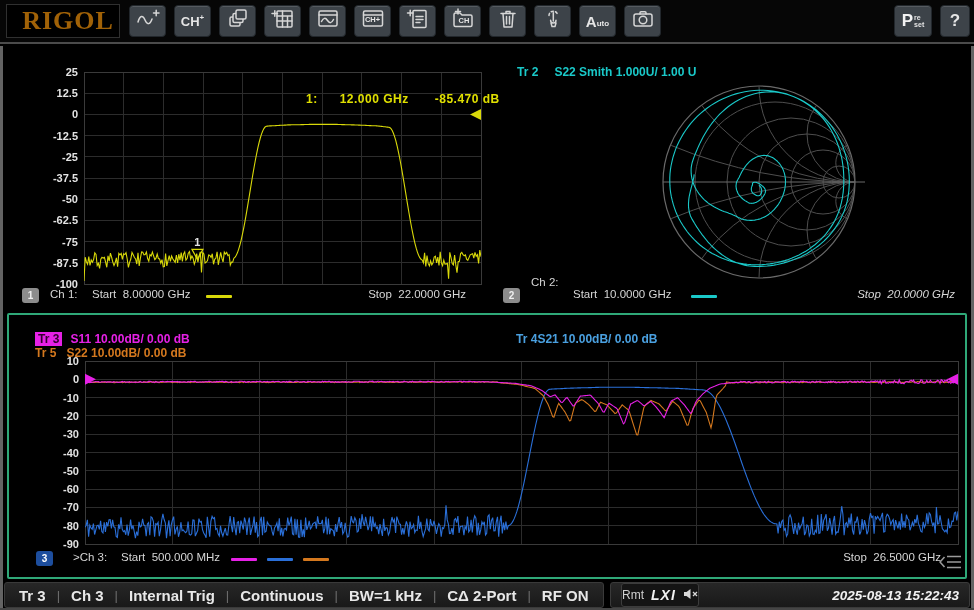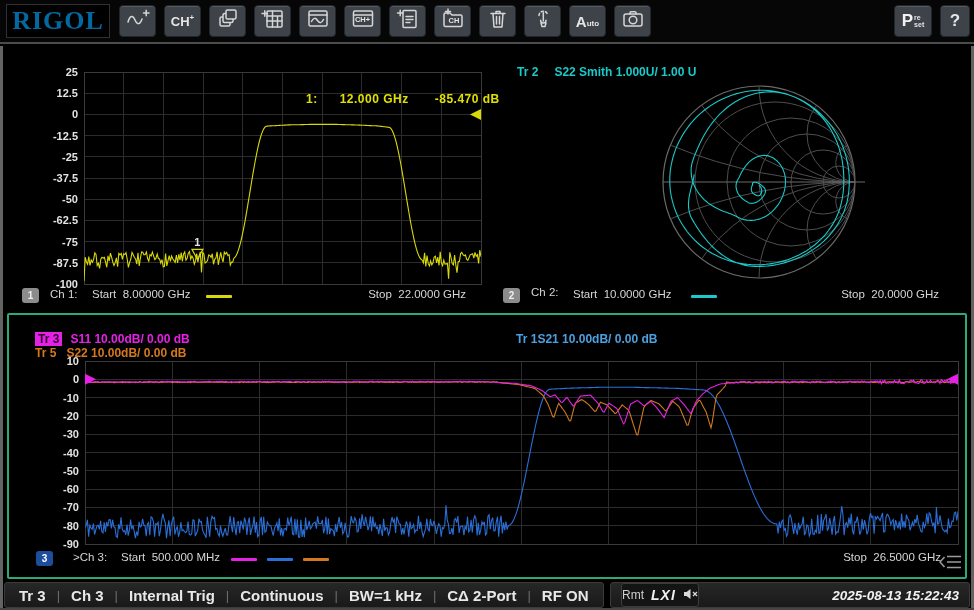--- a/index.html
+++ b/index.html
@@ -2,21 +2,21 @@
 <html><head>
 <meta charset="utf-8">
 <style>
   html,body{margin:0;padding:0;background:#000;}
   #screen{position:relative;width:974px;height:610px;background:#000;overflow:hidden;
           font-family:"Liberation Sans",sans-serif;-webkit-font-smoothing:antialiased;}
   
   #toolbar{position:absolute;left:0;top:0;width:974px;height:44px;background:#060606;
            border-bottom:2px solid #4b4b4b;display:flex;align-items:center;box-sizing:border-box;padding-left:6px;}
   #logo{width:102px;height:32px;border:1px solid #303030;background:#000;display:flex;align-items:center;justify-content:center;
-        font-family:"Liberation Serif",serif;font-weight:bold;font-size:26px;color:#0369a1;letter-spacing:1px;}
+        font-family:"Liberation Serif",serif;font-weight:bold;font-size:26px;color:#a16207;letter-spacing:1px;padding-left:10px;}
   .btnrow{display:flex;gap:8px;margin-left:9px;align-items:center;}
   .btn{width:37px;height:32px;background:#3d4349;border:1px solid #22272c;border-radius:4px;
        box-shadow:inset 0 1px 0 rgba(255,255,255,.13);display:flex;align-items:center;justify-content:center;
        position:relative;color:#e6e6e6;box-sizing:border-box;}
   .btn svg{stroke:#d6d6d6;fill:none;stroke-width:1.5;stroke-linecap:round;stroke-linejoin:round;}
   .btn .t-big{font-size:13px;font-weight:bold;}
   .btn .t-sup{font-size:8px;font-weight:bold;position:relative;top:-4px;}
   .btn .t-sub{font-size:8px;font-weight:bold;position:relative;top:2px;}
   .spacer{flex:1;}
   #preset-btn{width:38px;margin-right:8px;}
@@ -207,24 +207,24 @@
           <circle cx="368" cy="155.2" r="19.2" stroke="#4e4e4e" fill="none" stroke-width="1"></circle>
         </g>
         <circle cx="272" cy="136" r="96" stroke="#6a6a6a" fill="none" stroke-width="1.2"></circle>
         <line x1="176" y1="136" x2="378" y2="136" stroke="#6a6a6a" stroke-width="1"></line>
         <path d="M207.2 128.3 L207.0 129.4 L206.9 130.6 L206.7 131.8 L206.4 132.9 L206.2 134.1 L205.9 135.3 L205.6 136.5 L205.3 137.6 L205.0 138.9 L204.7 140.1 L204.3 141.3 L204.0 142.6 L203.7 143.8 L203.4 145.1 L203.1 146.4 L202.8 147.8 L202.5 149.1 L202.2 150.5 L202.0 151.8 L201.8 153.2 L201.7 154.6 L201.6 156.0 L201.5 157.4 L201.5 158.8 L201.5 160.2 L201.6 161.6 L201.8 163.0 L202.0 164.4 L202.2 165.7 L202.6 167.1 L203.0 168.4 L203.4 169.7 L204.0 171.0 L204.6 172.2 L205.2 173.4 L206.4 175.4 L207.5 177.3 L208.7 179.2 L209.9 181.1 L211.2 183.0 L212.4 184.9 L213.8 186.7 L215.1 188.6 L216.5 190.4 L217.9 192.2 L219.4 194.0 L220.9 195.8 L222.5 197.5 L224.1 199.3 L225.8 201.0 L227.5 202.6 L229.3 204.2 L231.2 205.8 L233.1 207.3 L235.0 208.8 L237.1 210.1 L239.1 211.5 L241.3 212.7 L243.5 213.9 L245.7 215.0 L248.0 216.0 L250.3 216.9 L252.7 217.7 L255.1 218.5 L257.6 219.1 L260.0 219.6 L262.5 220.0 L265.0 220.3 L267.6 220.4 L270.1 220.5 L273.5 220.4 L276.8 220.3 L280.2 220.0 L283.6 219.6 L287.0 219.1 L290.3 218.5 L293.7 217.7 L297.0 216.9 L300.4 215.9 L303.7 214.8 L307.0 213.6 L310.2 212.3 L313.4 210.9 L316.6 209.3 L319.7 207.7 L322.7 205.8 L325.7 203.9 L328.6 201.9 L331.5 199.7 L334.3 197.4 L336.9 195.1 L339.5 192.5 L342.0 189.9 L344.3 187.2 L346.5 184.4 L348.6 181.4 L350.6 178.4 L352.4 175.3 L354.1 172.1 L355.6 168.9 L357.0 165.5 L358.2 162.1 L359.3 158.7 L360.2 155.2 L360.9 151.7 L361.4 148.1 L361.9 144.5 L362.1 140.9 L362.3 137.4 L362.3 133.7 L362.2 130.1 L361.9 126.5 L361.5 123.0 L361.0 119.4 L360.3 115.8 L359.5 112.3 L358.6 108.8 L357.5 105.4 L356.3 101.9 L354.9 98.6 L353.5 95.3 L351.8 92.0 L350.1 88.8 L348.2 85.7 L346.2 82.6 L344.1 79.7 L341.9 76.8 L339.5 74.0 L337.0 71.3 L334.4 68.7 L331.7 66.2 L329.0 63.8 L326.1 61.6 L323.1 59.5 L320.0 57.4 L316.9 55.6 L313.6 53.8 L310.3 52.2 L306.9 50.7 L303.5 49.4 L299.2 47.9 L294.7 46.7 L290.2 45.8 L285.6 45.0 L281.0 44.5 L276.4 44.3 L271.7 44.3 L267.1 44.5 L262.5 45.0 L257.9 45.8 L253.3 46.7 L248.9 47.9 L244.5 49.3 L240.2 50.9 L236.0 52.8 L231.8 54.8 L227.9 57.0 L224.0 59.4 L220.3 62.0 L216.7 64.8 L213.3 67.7 L210.0 70.7 L206.9 73.9 L204.0 77.2 L201.3 80.7 L198.7 84.2 L196.3 87.9 L194.1 91.7 L192.1 95.5 L190.2 99.4 L188.6 103.4 L187.2 107.5 L185.9 111.6 L184.9 115.8 L184.0 120.0 L183.4 123.9 L183.0 127.7 L182.8 131.6 L182.8 135.5 L182.9 139.4 L183.2 143.3 L183.7 147.1 L184.4 150.9 L185.3 154.7 L186.3 158.4 L187.5 162.1 L188.8 165.7 L190.3 169.2 L192.0 172.7 L193.8 176.0 L195.8 179.3 L197.9 182.4 L200.1 185.5 L202.4 188.4 L204.9 191.2 L207.5 193.9 L210.2 196.5 L213.0 199.0 L215.9 201.3 L218.9 203.4 L222.0 205.5 L225.2 207.4 L228.5 209.1 L231.8 210.7 L235.2 212.2 L238.6 213.5 L242.1 214.7 L245.6 215.7 L249.2 216.6 L252.9 217.3 L256.5 217.9 L260.2 218.3 L264.0 218.6 L267.7 218.7 L271.5 218.7 L275.2 218.6 L279.0 218.3 L282.8 217.9 L286.6 217.3 L290.3 216.5 L294.0 215.6 L297.7 214.6 L301.4 213.4 L305.0 212.1 L308.5 210.6 L312.0 208.9 L315.4 207.1 L318.8 205.2 L322.0 203.1 L325.1 200.8 L328.2 198.5 L331.1 195.9 L333.9 193.3 L336.6 190.5 L339.1 187.6 L341.5 184.5 L343.7 181.4 L345.8 178.1 L347.7 174.8 L349.4 171.3 L350.9 167.8 L352.3 164.2 L353.4 160.5 L354.4 156.7 L355.2 152.9 L355.7 149.5 L356.2 146.1 L356.5 142.6 L356.7 139.2 L356.8 135.7 L356.8 132.2 L356.7 128.6 L356.5 125.1 L356.2 121.6 L355.7 118.1 L355.2 114.6 L354.5 111.1 L353.6 107.6 L352.7 104.1 L351.6 100.7 L350.4 97.3 L349.1 94.0 L347.6 90.7 L346.0 87.4 L344.3 84.3 L342.4 81.1 L340.4 78.1 L338.2 75.2 L336.0 72.3 L333.6 69.6 L331.1 67.0 L328.4 64.5 L325.7 62.1 L322.8 59.8 L319.8 57.7 L316.7 55.7 L313.6 53.9 L310.3 52.2 L306.9 50.7 L303.5 49.4 L299.6 48.1 L295.6 47.1 L291.5 46.4 L287.3 46.0 L283.2 45.8 L279.0 46.0 L274.9 46.4 L270.8 47.0 L266.7 48.0 L262.7 49.2 L258.9 50.6 L255.1 52.2 L251.5 54.0 L248.0 56.0 L244.6 58.2 L241.4 60.5 L238.4 63.0 L235.5 65.6 L232.7 68.2 L230.1 71.0 L227.7 73.8 L225.4 76.6 L223.3 79.5 L221.3 82.4 L219.5 85.3 L217.7 88.2 L216.1 91.1 L214.6 94.0 L213.1 96.9 L211.8 99.8 L210.5 102.6 L209.3 105.5 L208.1 108.3 L207.0 111.1 L206.0 114.0 L205.2 116.5 L204.6 119.2 L204.2 121.9 L204.1 124.6 L204.2 127.4 L204.5 130.1 L205.0 132.9 L205.7 135.5 L206.7 138.2 L207.8 140.7 L209.1 143.2 L210.5 145.5 L212.1 147.8 L213.8 149.9 L215.5 151.9 L217.4 153.8 L219.4 155.5 L221.3 157.1 L223.4 158.5 L225.4 159.8 L227.4 161.0 L229.4 162.1 L231.3 163.0 L233.3 163.9 L235.1 164.7 L236.9 165.4 L238.6 166.0 L240.3 166.6 L241.9 167.2 L243.4 167.7 L244.8 168.3 L246.2 168.9 L247.5 169.4 L248.7 170.1 L249.9 170.7 L251.3 171.5 L252.7 172.1 L254.1 172.7 L255.6 173.2 L257.1 173.6 L258.6 173.9 L260.1 174.2 L261.6 174.3 L263.2 174.4 L264.7 174.4 L266.2 174.3 L267.7 174.1 L269.2 173.8 L270.6 173.5 L272.1 173.1 L273.5 172.7 L274.9 172.1 L276.2 171.6 L277.5 170.9 L278.8 170.2 L280.0 169.5 L281.2 168.7 L282.3 167.9 L283.4 167.0 L284.5 166.1 L285.5 165.2 L286.5 164.2 L287.4 163.3 L288.3 162.2 L289.2 161.2 L290.0 160.1 L290.8 159.1 L291.6 158.0 L292.3 156.8 L293.0 155.7 L293.6 154.5 L294.2 153.3 L294.8 152.1 L295.4 150.8 L295.9 149.6 L296.3 148.3 L296.8 147.0 L297.1 145.6 L297.5 144.3 L297.8 142.9 L298.0 141.5 L298.2 140.1 L298.4 138.7 L298.4 137.3 L298.5 135.8 L298.5 134.4 L298.4 133.0 L298.2 131.5 L298.0 130.1 L297.7 128.7 L297.4 127.3 L296.9 125.9 L296.5 124.6 L295.9 123.2 L295.3 121.9 L294.6 120.7 L293.8 119.5 L293.0 118.3 L292.1 117.1 L291.1 116.1 L290.1 115.0 L289.0 114.1 L287.9 113.2 L286.7 112.3 L285.4 111.6 L284.1 110.9 L282.8 110.4 L281.4 109.9 L279.9 109.6 L278.4 109.5 L277.0 109.4 L275.5 109.5 L274.0 109.8 L272.5 110.1 L271.0 110.5 L269.6 111.1 L268.2 111.7 L266.8 112.5 L265.5 113.3 L264.3 114.2 L263.1 115.2 L262.0 116.2 L260.9 117.3 L259.9 118.3 L259.0 119.5 L258.2 120.6 L257.4 121.7 L256.6 122.8 L256.0 123.9 L255.3 125.0 L254.7 126.1 L254.2 127.1 L253.7 128.1 L253.2 129.1 L252.7 130.0 L252.3 130.9 L251.9 131.7 L251.4 132.5 L251.0 133.3 L250.6 134.1 L250.2 134.8 L249.8 135.6 L249.5 136.5 L249.3 137.3 L249.2 138.2 L249.1 139.1 L249.0 140.0 L249.1 140.9 L249.2 141.8 L249.3 142.7 L249.5 143.6 L249.8 144.4 L250.1 145.3 L250.4 146.1 L250.8 146.9 L251.2 147.7 L251.7 148.4 L252.1 149.1 L252.6 149.7 L253.2 150.4 L253.7 151.0 L254.2 151.5 L254.8 152.0 L255.3 152.5 L255.8 153.0 L256.4 153.4 L256.9 153.8 L257.4 154.2 L258.0 154.6 L258.5 154.9 L259.0 155.2 L259.5 155.5 L260.0 155.8 L260.5 156.1 L261.0 156.4 L261.5 156.7 L262.0 156.9 L262.5 157.1 L263.1 157.2 L263.7 157.3 L264.2 157.3 L264.8 157.4 L265.5 157.3 L266.1 157.3 L266.7 157.1 L267.3 157.0 L267.9 156.8 L268.5 156.6 L269.1 156.4 L269.6 156.1 L270.2 155.8 L270.7 155.5 L271.3 155.1 L271.8 154.8 L272.3 154.4 L272.8 154.0 L273.2 153.6 L273.7 153.2 L274.1 152.8 L274.5 152.4 L274.8 152.0 L275.2 151.6 L275.5 151.2 L275.9 150.8 L276.2 150.4 L276.5 150.0 L276.7 149.6 L277.0 149.2 L277.2 148.9 L277.4 148.5 L277.6 148.1 L277.8 147.8 L278.0 147.4 L278.1 147.1 L278.2 146.7 L278.3 146.4 L278.4 146.1 L278.5 145.8 L278.5 145.5 L278.5 145.1 L278.5 144.8 L278.5 144.5 L278.4 144.2 L278.3 143.9 L278.2 143.6 L278.1 143.3 L278.0 143.0 L277.8 142.7 L277.6 142.4 L277.4 142.1 L277.2 141.8 L276.9 141.5 L276.6 141.1 L276.3 140.8 L276.0 140.5 L275.7 140.2 L275.3 139.9 L274.9 139.6 L274.6 139.3 L274.2 139.0 L273.7 138.7 L273.3 138.4 L272.9 138.1 L272.4 137.8 L272.0 137.5 L271.5 137.3 L271.1 137.1 L270.6 136.9 L270.2 136.7 L269.7 136.5 L269.3 136.4 L268.9 136.3 L268.5 136.3 L268.1 136.2 L267.7 136.2 L267.4 136.2 L267.1 136.3 L266.8 136.3 L266.6 136.4 L266.3 136.5 L266.2 136.6 L266.0 136.7 L265.9 136.8 L265.8 137.0 L265.7 137.1 L265.6 137.3 L265.6 137.5 L265.5 137.6 L265.5 137.8 L265.5 138.0 L265.5 138.1 L265.5 138.3 L265.5 138.5 L265.5 138.7 L265.5 138.8 L265.4 139.0 L265.4 139.2 L265.3 139.4 L265.2 139.6 L265.1 139.8 L265.0 140.1 L264.9 140.3 L264.7 140.6 L264.7 140.8 L264.6 141.1 L264.5 141.4 L264.4 141.6 L264.4 141.9 L264.4 142.2 L264.3 142.5 L264.3 142.8 L264.3 143.1 L264.3 143.3 L264.3 143.6 L264.4 143.9 L264.4 144.2 L264.5 144.4 L264.5 144.7 L264.6 145.0 L264.7 145.2 L264.8 145.4 L264.9 145.7 L265.0 145.9 L265.1 146.1 L265.2 146.3 L265.3 146.5 L265.4 146.7 L265.6 146.9 L265.7 147.0 L265.9 147.2 L266.0 147.3 L266.2 147.5 L266.4 147.6 L266.5 147.7 L266.7 147.8 L266.9 147.9 L267.1 148.1 L267.3 148.2 L267.4 148.3 L267.6 148.4 L267.8 148.5 L268.0 148.6 L268.2 148.8 L268.4 148.9 L268.6 149.0 L268.7 149.1 L268.9 149.2 L269.2 149.3 L269.4 149.4 L269.6 149.5 L269.8 149.6 L270.0 149.7 L270.2 149.8 L270.5 149.8 L270.7 149.8 L271.0 149.8 L271.2 149.8 L271.4 149.8 L271.7 149.8 L271.9 149.7 L272.2 149.6 L272.4 149.5 L272.6 149.4 L272.8 149.3 L273.1 149.1 L273.3 148.9 L273.5 148.7 L273.7 148.5 L273.8 148.3 L274.0 148.0 L274.1 147.7 L274.3 147.4 L274.4 147.1 L274.5 146.8 L274.5 146.5 L274.6 146.1 L274.6 145.8 L274.7 145.4 L274.7 145.1 L274.7 144.7 L274.7 144.4 L274.6 144.0 L274.6 143.7 L274.5 143.4 L274.4 143.1 L274.4 142.8 L274.3 142.5 L274.2 142.2 L274.1 141.9 L274.0 141.7 L273.8 141.4 L273.7 141.2 L273.6 141.0 L273.5 140.8 L273.3 140.6 L273.2 140.4 L273.1 140.3 L273.0 140.1 L272.8 140.0 L272.7 139.9 L272.6 139.8 L272.4 139.7 L272.3 139.6 L272.1 139.5 L272.0 139.4 " stroke="#1ac9c9" stroke-width="1.1" fill="none"></path>
       </svg>
     <div class="hdr" style="left:10px;top:5px;color:#1ac9c9;">
       <span>Tr 2</span><span style="margin-left:16px;">S22 Smith 1.000U/ 1.00 U</span>
     </div>
     <div class="badge" style="left:16px;top:242px;background:#8c8c8c;color:#f0f0f0;">2</div>
-    <div class="ftr" style="left:44px;top:240px;">Ch 2:</div>
+    <div class="ftr" style="left:44px;top:230px;">Ch 2:</div>
     <div class="ftr" style="left:86px;top:242px;">Start  10.0000 GHz</div>
     <div class="swatch" style="left:204px;top:249px;width:26px;background:#1ac9c9;"></div>
-    <div class="ftr" style="right:28px;top:242px;">Stop  20.0000 GHz</div>
+    <div class="ftr" style="right:12px;top:242px;font-style:italic;">Stop  20.0000 GHz</div>
   </div>
 
   <div class="panel" id="p3">
     <svg class="plot" id="svg-p3" width="956" height="262">
         <path d="M163.3 46 V229 M250.6 46 V229 M337.9 46 V229 M425.2 46 V229 M512.5 46 V229 M599.8 46 V229 M687.1 46 V229 M774.4 46 V229 M861.7 46 V229 M76 64.3 H949 M76 82.6 H949 M76 100.9 H949 M76 119.2 H949 M76 137.5 H949 M76 155.8 H949 M76 174.1 H949 M76 192.4 H949 M76 210.7 H949 " stroke="#2c2c2c" stroke-width="1" fill="none" shape-rendering="crispEdges"></path>
         <rect x="76" y="46" width="873" height="183" stroke="#3a3a3a" fill="none" stroke-width="1" shape-rendering="crispEdges"></rect>
         <clipPath id="svg-p3clip">
           <rect x="76" y="45" width="873" height="185"></rect>
         </clipPath>
         <text x="70" y="50" text-anchor="end">10</text>
@@ -244,21 +244,21 @@
         <polygon points="938,64.3 949,58.8 949,69.8" fill="#e621e6"></polygon>
         <polygon points="87,64.3 76,58.8 76,69.8" fill="#e621e6"></polygon>
       </svg>
     <div class="hdr" style="left:6px;top:3px;color:#e621e6;">
       <span style="background:#e621e6;color:#33002f;padding:0 3px;">Tr 3</span><span style="margin-left:8px;">S11 10.00dB/ 0.00 dB</span>
     </div>
     <div class="hdr" style="left:6px;top:17px;color:#d4781e;">
       <span>Tr 5</span><span style="margin-left:10px;">S22 10.00dB/ 0.00 dB</span>
     </div>
     <div class="hdr" style="left:487px;top:3px;color:#4aa0e0;">
-      <span>Tr 1</span><span style="">S21 10.00dB/ 0.00 dB</span>
+      <span>Tr 4</span><span style="">S21 10.00dB/ 0.00 dB</span>
     </div>
     <div class="badge" style="left:27px;top:236px;background:#1d4e9e;color:#ffffff;">3</div>
     <div class="ftr" style="left:64px;top:236px;">&gt;Ch 3:</div>
     <div class="ftr" style="left:112px;top:236px;">Start  500.000 MHz</div>
     <div class="swatch" style="left:222px;top:243px;width:26px;background:#e621e6;"></div>
     <div class="swatch" style="left:258px;top:243px;width:26px;background:#2a6fd8;"></div>
     <div class="swatch" style="left:294px;top:243px;width:26px;background:#d4781e;"></div>
     <div class="ftr" style="right:24px;top:236px;">Stop  26.5000 GHz</div>
     <div id="menutab">
       <svg width="24" height="18" viewBox="0 0 24 18">

